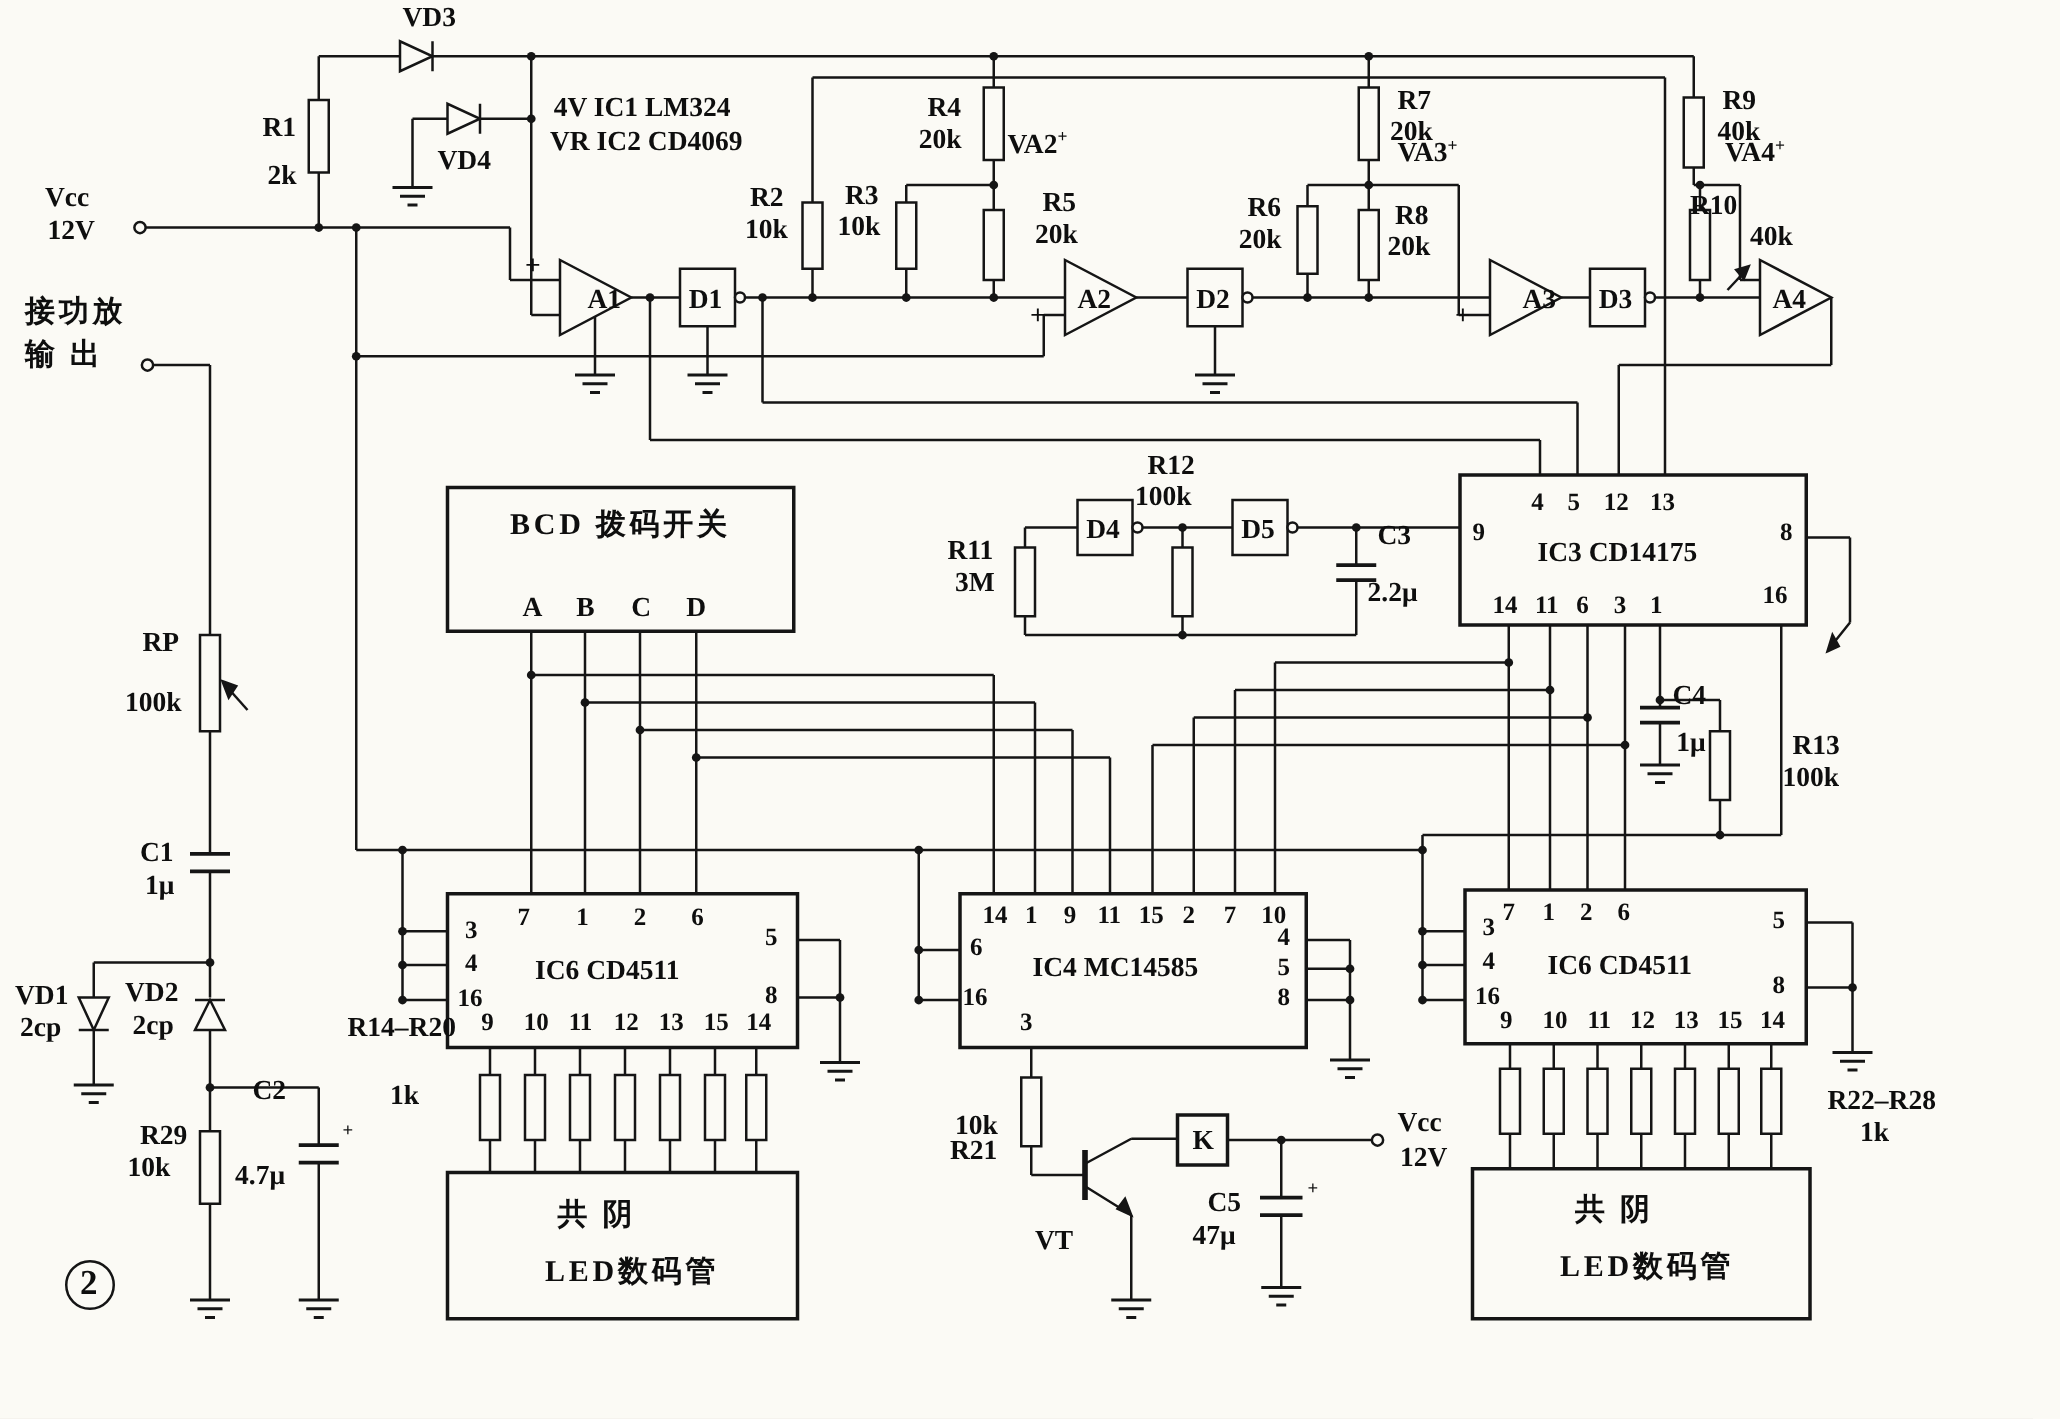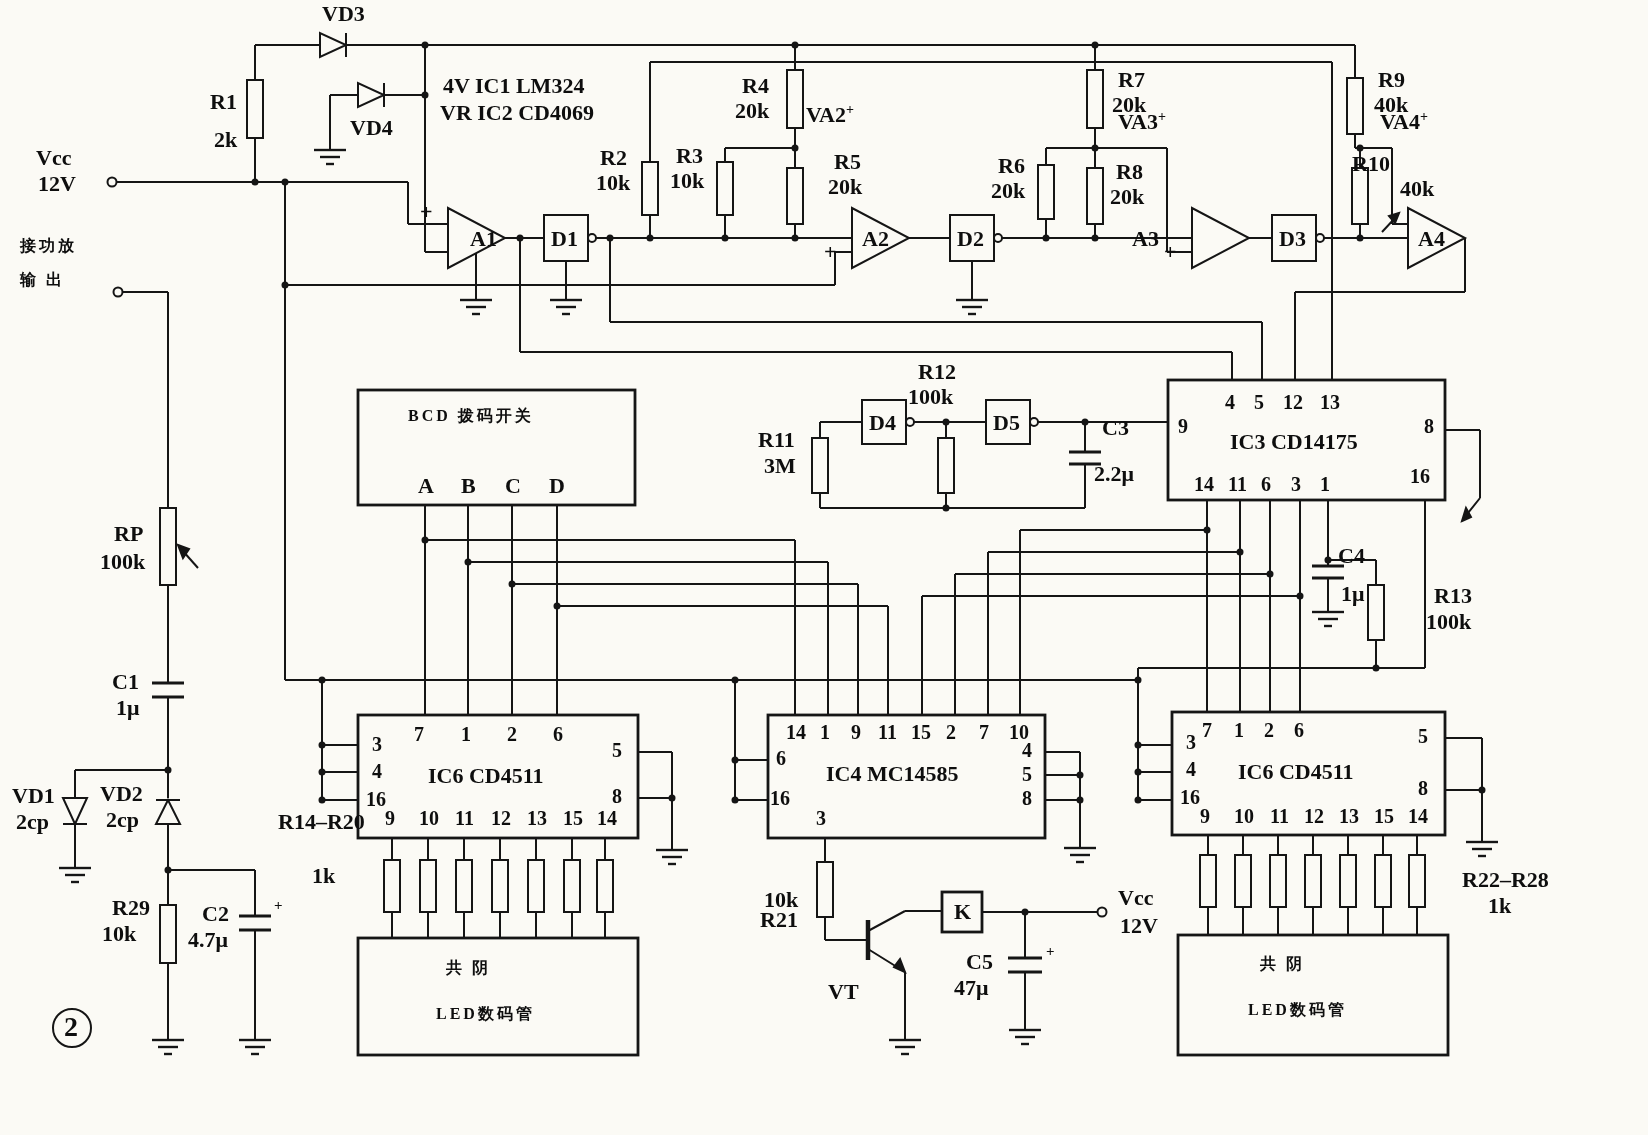--- a/index.html
+++ b/index.html
@@ -3,21 +3,21 @@
 <meta charset="utf-8">
 <style>
   html,body{margin:0;padding:0;background:#eceae4;}
   .canvas{position:relative;width:1648px;height:1135px;background:#fbfaf5;overflow:hidden;
           font-family:"Liberation Serif",serif;color:#0e0e0e;}
   svg.wires{position:absolute;left:0;top:0;}
   svg.wires *{vector-effect:none;}
   .lbl{position:absolute;font:bold 22px "Liberation Serif",serif;color:#0e0e0e;
        white-space:nowrap;line-height:1.05;}
   .pin{font-size:20px;}
-  .cn{font-size:16px;letter-spacing:3px;}
+  .cn{font-size:24px;letter-spacing:3px;}
   .small{font-size:15px;}
   .sup{font-size:14px;vertical-align:super;font-weight:bold;}
   .fig{font-size:28px;}
 </style>
 </head>
 <body>
 
 <div class="canvas">
 
 <svg class="wires" width="1648" height="1135" viewBox="0 0 1648 1135" stroke="#151515" stroke-width="2" fill="none">
@@ -288,21 +288,21 @@
 <div class="lbl" style="left:1116px;top:160px">R8</div>
 <div class="lbl" style="left:1110px;top:185px">20k</div>
 <div class="lbl" style="left:1378px;top:68px">R9</div>
 <div class="lbl" style="left:1374px;top:93px">40k</div>
 <div class="lbl" style="left:1380px;top:110px"><span>VA4</span><span class="sup">+</span></div>
 <div class="lbl" style="left:1352px;top:152px">R10</div>
 <div class="lbl" style="left:1400px;top:177px">40k</div>
 
 <div class="lbl" style="left:470px;top:227px">A1</div>
 <div class="lbl" style="left:862px;top:227px">A2</div>
-<div class="lbl" style="left:1132px;top:227px">A3</div>
+<div class="lbl" style="left:1218px;top:227px">A3</div>
 <div class="lbl" style="left:1418px;top:227px">A4</div>
 <div class="lbl" style="left:551px;top:227px">D1</div>
 <div class="lbl" style="left:957px;top:227px">D2</div>
 <div class="lbl" style="left:1279px;top:227px">D3</div>
 <div class="lbl" style="left:420px;top:200px">+</div>
 <div class="lbl" style="left:824px;top:240px">+</div>
 <div class="lbl" style="left:1164px;top:240px">+</div>
 
 <div class="lbl cn" style="left:408px;top:408px">BCD 拨码开关</div>
 <div class="lbl" style="left:418px;top:474px">A</div>
@@ -331,31 +331,31 @@
 <div class="lbl pin" style="left:1261px;top:474px">6</div>
 <div class="lbl pin" style="left:1291px;top:474px">3</div>
 <div class="lbl pin" style="left:1320px;top:474px">1</div>
 <div class="lbl pin" style="left:1410px;top:466px">16</div>
 
 <div class="lbl" style="left:1338px;top:544px">C4</div>
 <div class="lbl" style="left:1341px;top:582px">1μ</div>
 <div class="lbl" style="left:1434px;top:584px">R13</div>
 <div class="lbl" style="left:1426px;top:610px">100k</div>
 
-<div class="lbl" style="left:114px;top:522px">RP</div>
+<div class="lbl" style="left:114px;top:502px">RP</div>
 <div class="lbl" style="left:100px;top:550px">100k</div>
 <div class="lbl" style="left:112px;top:670px">C1</div>
 <div class="lbl" style="left:116px;top:696px">1μ</div>
 <div class="lbl" style="left:12px;top:784px">VD1</div>
 <div class="lbl" style="left:16px;top:810px">2cp</div>
 <div class="lbl" style="left:100px;top:782px">VD2</div>
 <div class="lbl" style="left:106px;top:808px">2cp</div>
 <div class="lbl" style="left:112px;top:896px">R29</div>
 <div class="lbl" style="left:102px;top:922px">10k</div>
-<div class="lbl" style="left:202px;top:902px">C2</div>
+<div class="lbl" style="left:202px;top:860px">C2</div>
 <div class="lbl" style="left:188px;top:928px">4.7μ</div>
 <div class="lbl small" style="left:274px;top:898px">+</div>
 <div class="lbl fig" style="left:64px;top:1012px">2</div>
 
 <div class="lbl" style="left:428px;top:764px">IC6  CD4511</div>
 <div class="lbl pin" style="left:372px;top:734px">3</div>
 <div class="lbl pin" style="left:372px;top:761px">4</div>
 <div class="lbl pin" style="left:366px;top:789px">16</div>
 <div class="lbl pin" style="left:414px;top:724px">7</div>
 <div class="lbl pin" style="left:461px;top:724px">1</div>

